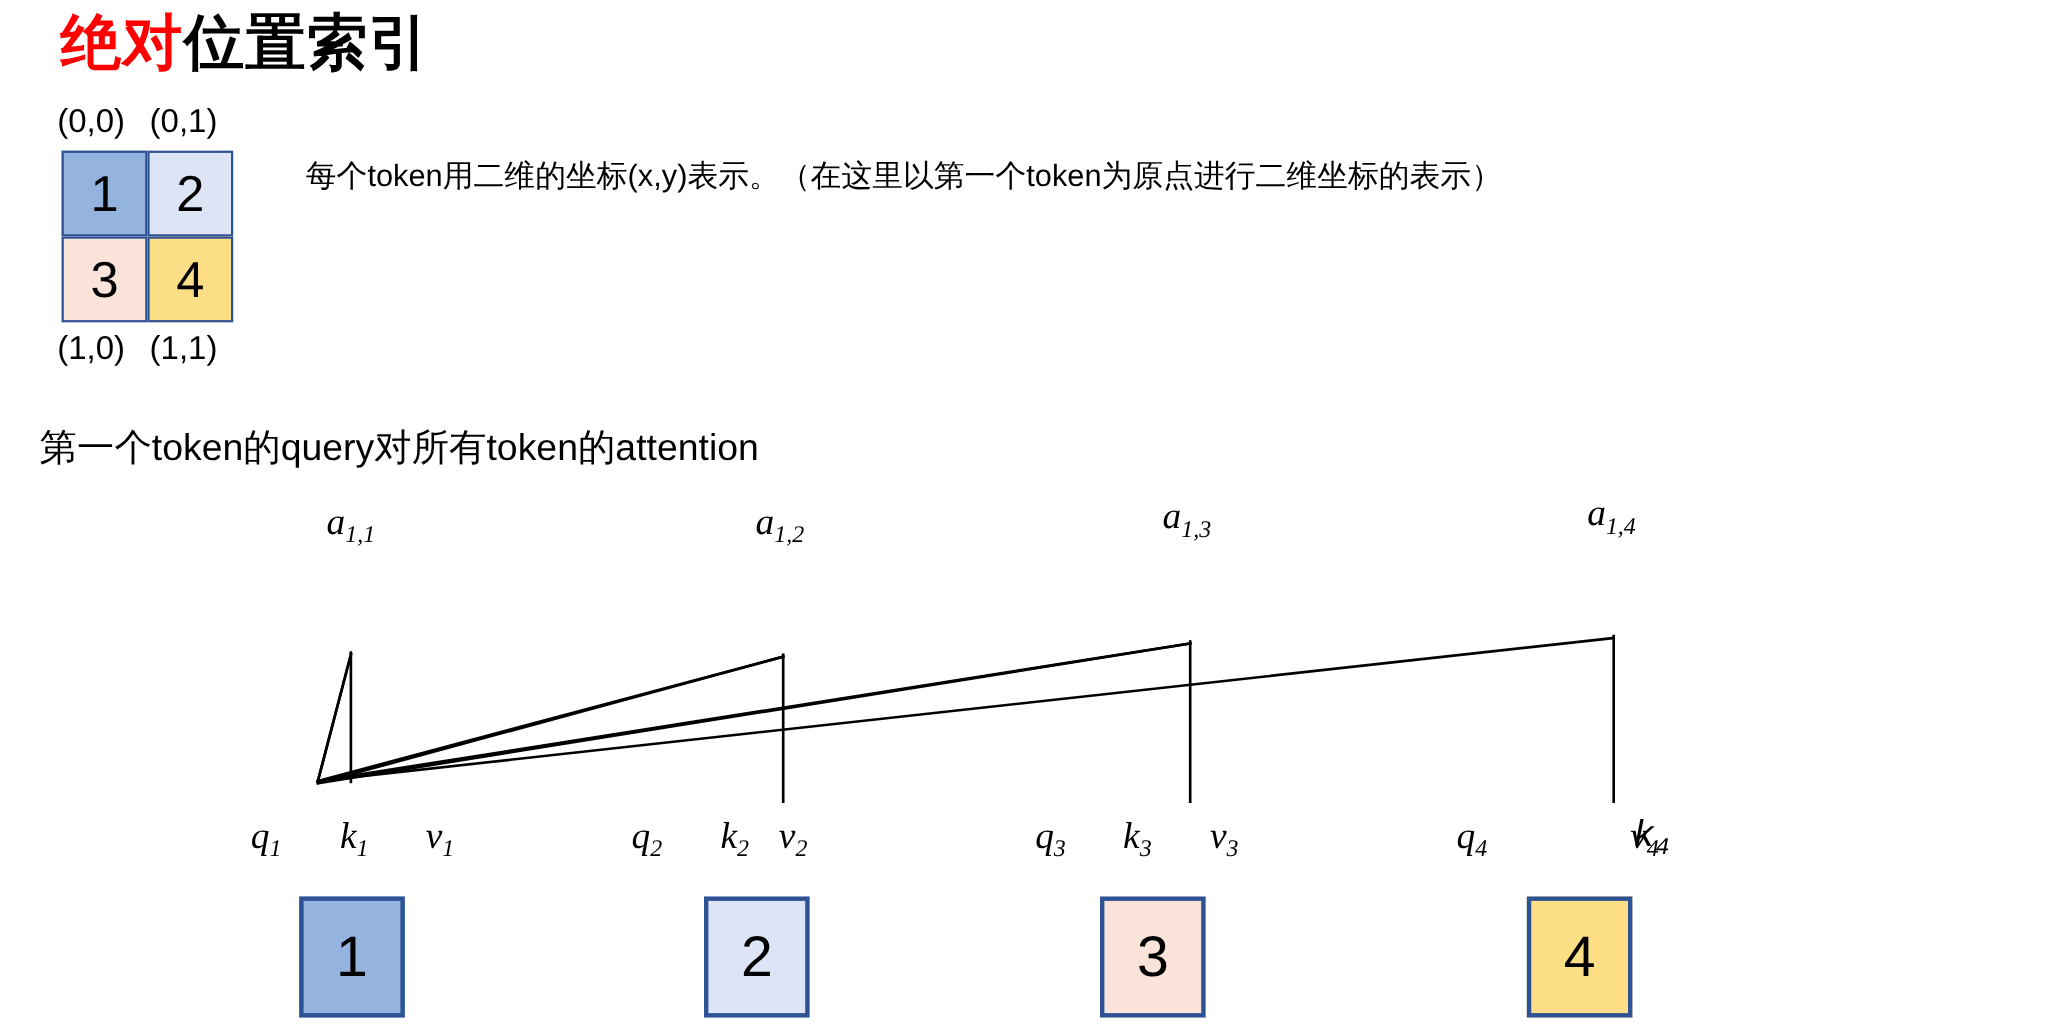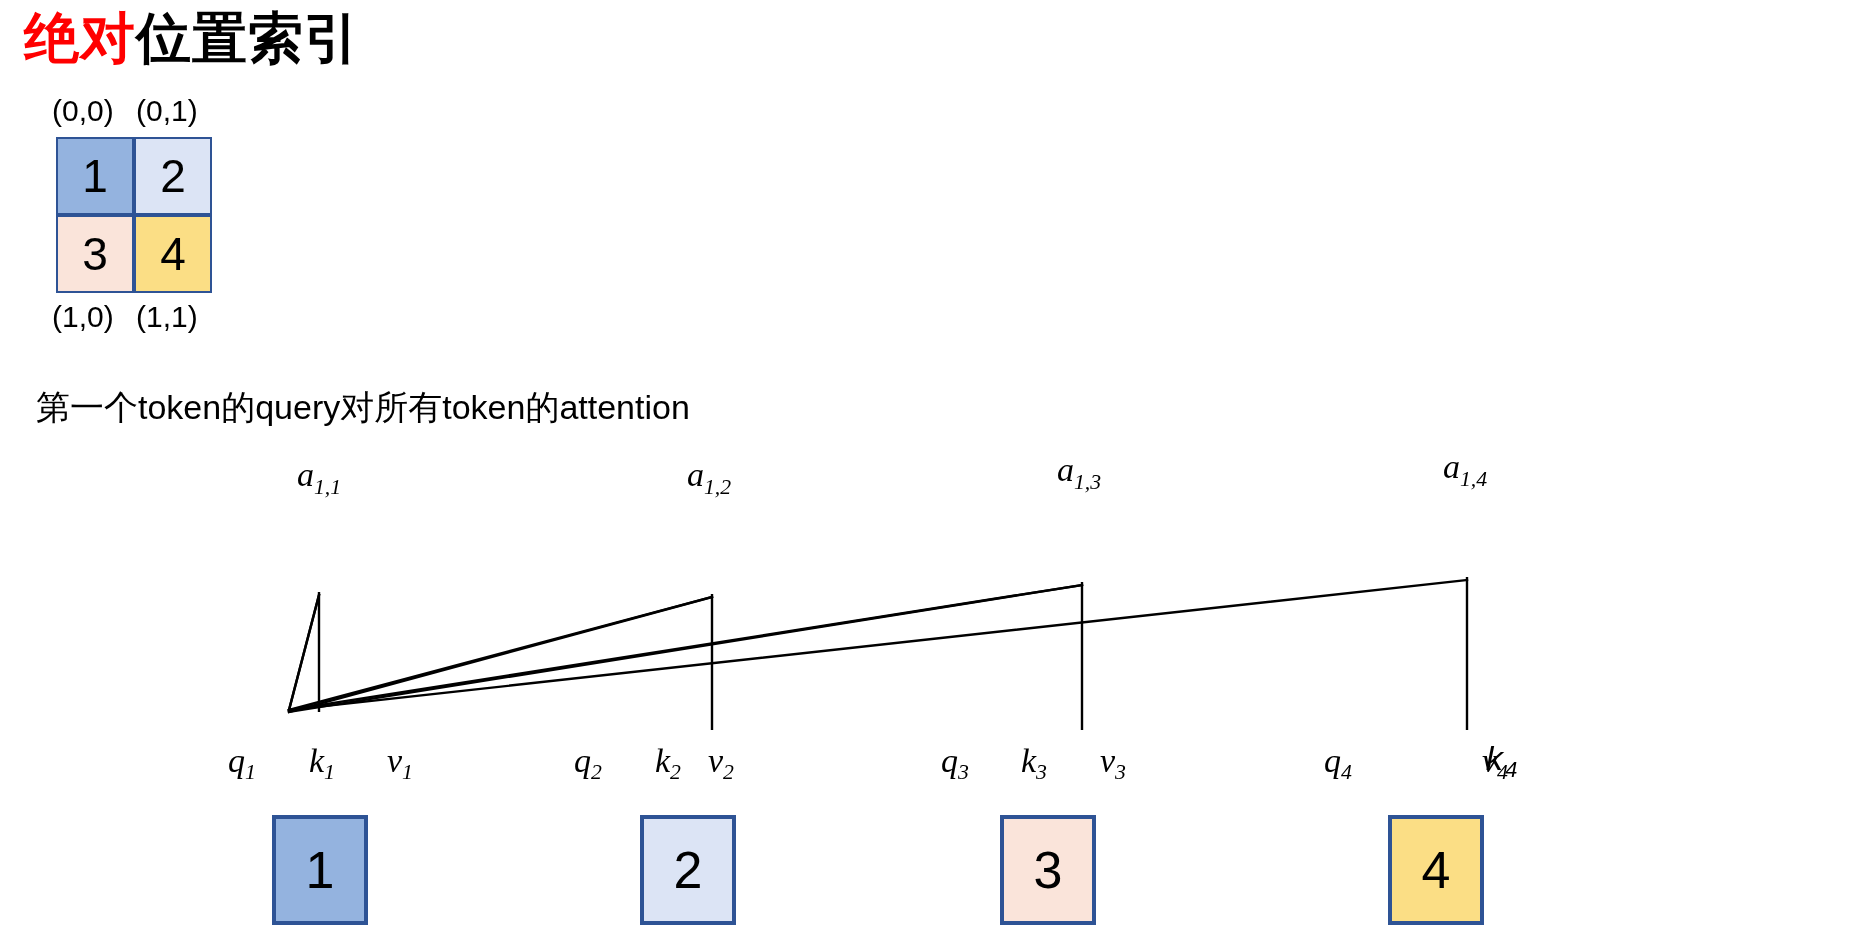--- a/index.html
+++ b/index.html
@@ -20,21 +20,21 @@
   #slide-title {
     position: absolute;
     left: 24px;
     top: 8px;
     font-size: 55px;
     font-weight: bold;
     line-height: 1.1;
     white-space: nowrap;
     letter-spacing: 1px;
   }
-  #slide-title .accent { color: #FF0000; }
+  #slide-title .accent { color: #FF0000; margin-left: 31px; }
   #slide-title .plain  { color: #000000; margin-top: 28px; }
 
   
   .coord-label {
     position: absolute;
     font-size: 30px;
     line-height: 1;
     color: #000;
     white-space: nowrap;
   }
@@ -179,20 +179,21 @@
 <div class="coord-label" id="coord-11">(1,1)</div>
 
 <div id="token-grid">
   <div class="grid-cell" style="background: rgb(148, 179, 223); border-color: rgb(46, 83, 149);">1</div>
   <div class="grid-cell" style="background: rgb(220, 228, 245); border-color: rgb(46, 83, 149);">2</div>
   <div class="grid-cell" style="background: rgb(250, 228, 218); border-color: rgb(46, 83, 149);">3</div>
   <div class="grid-cell" style="background: rgb(251, 222, 133); border-color: rgb(46, 83, 149);">4</div>
 </div>
 
 <div id="description">
+  <span class="line indent">每个token用二维的坐标(x,y)表示。（在这里以第一个token为原点进行二维坐标的表示）</span>
 </div>
 
 <div id="section-heading">第一个token的query对所有token的attention</div>
 
 <div id="attention-diagram">
   <svg width="1875" height="300" viewBox="0 0 1875 300">
 
     <g stroke="#000000" stroke-width="2.4" fill="none" stroke-linecap="square">
       <path d="M 242 270 L 272 155"></path>
       <path d="M 242 270 L 665 157"></path>

